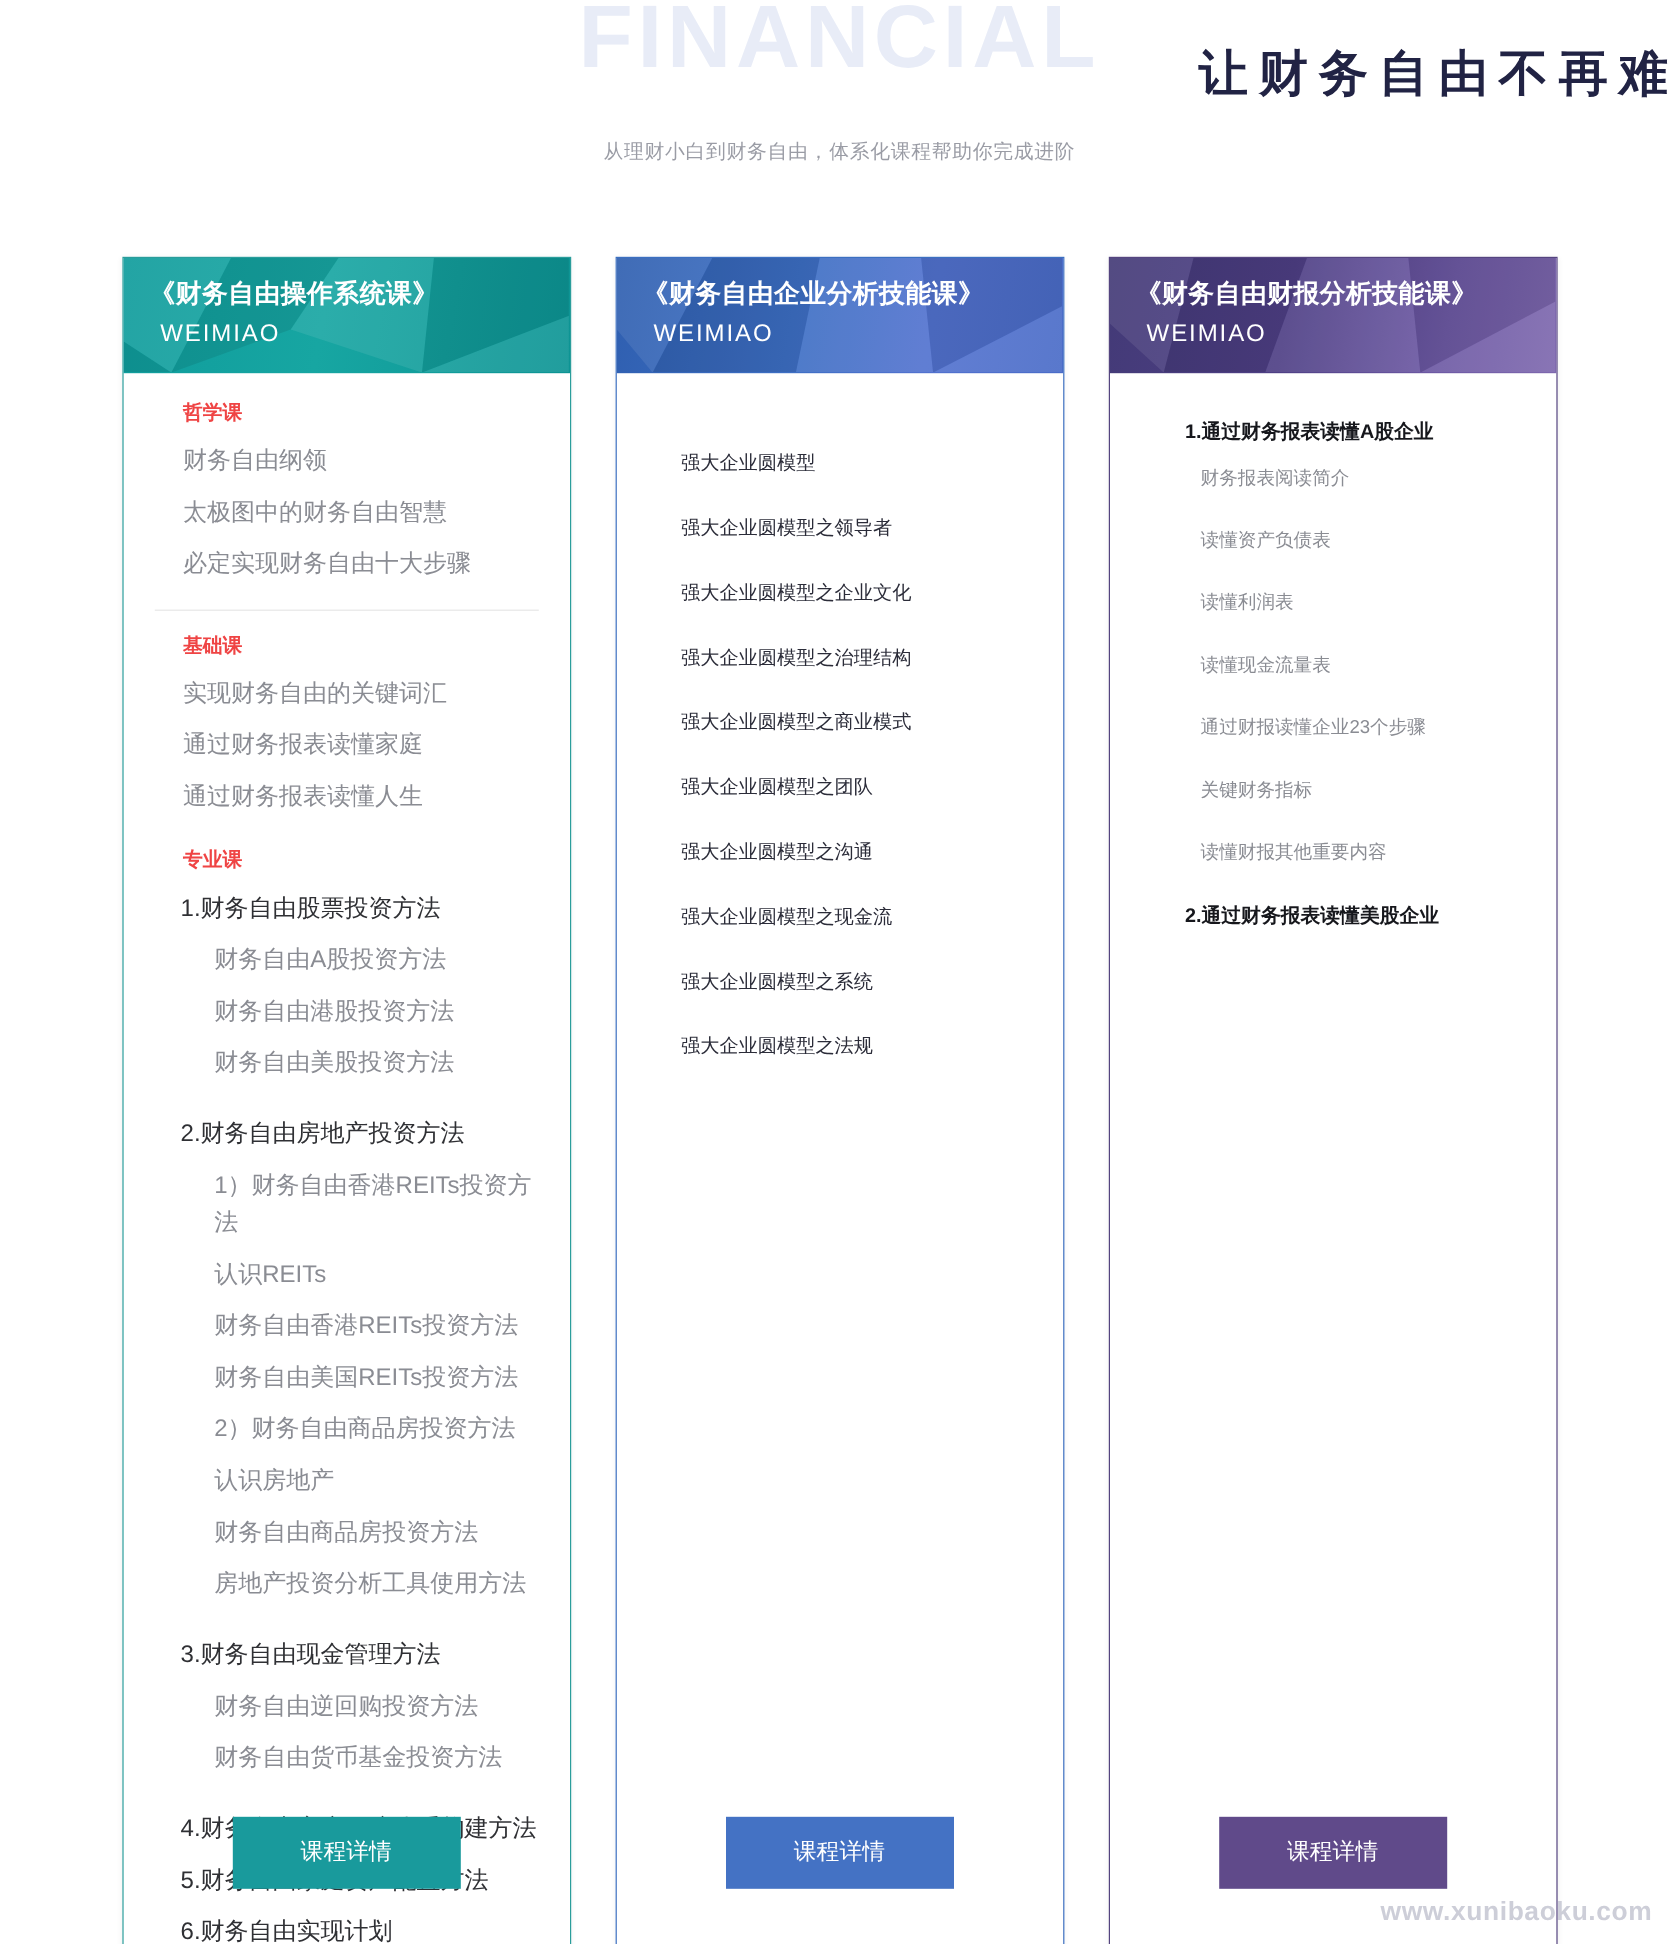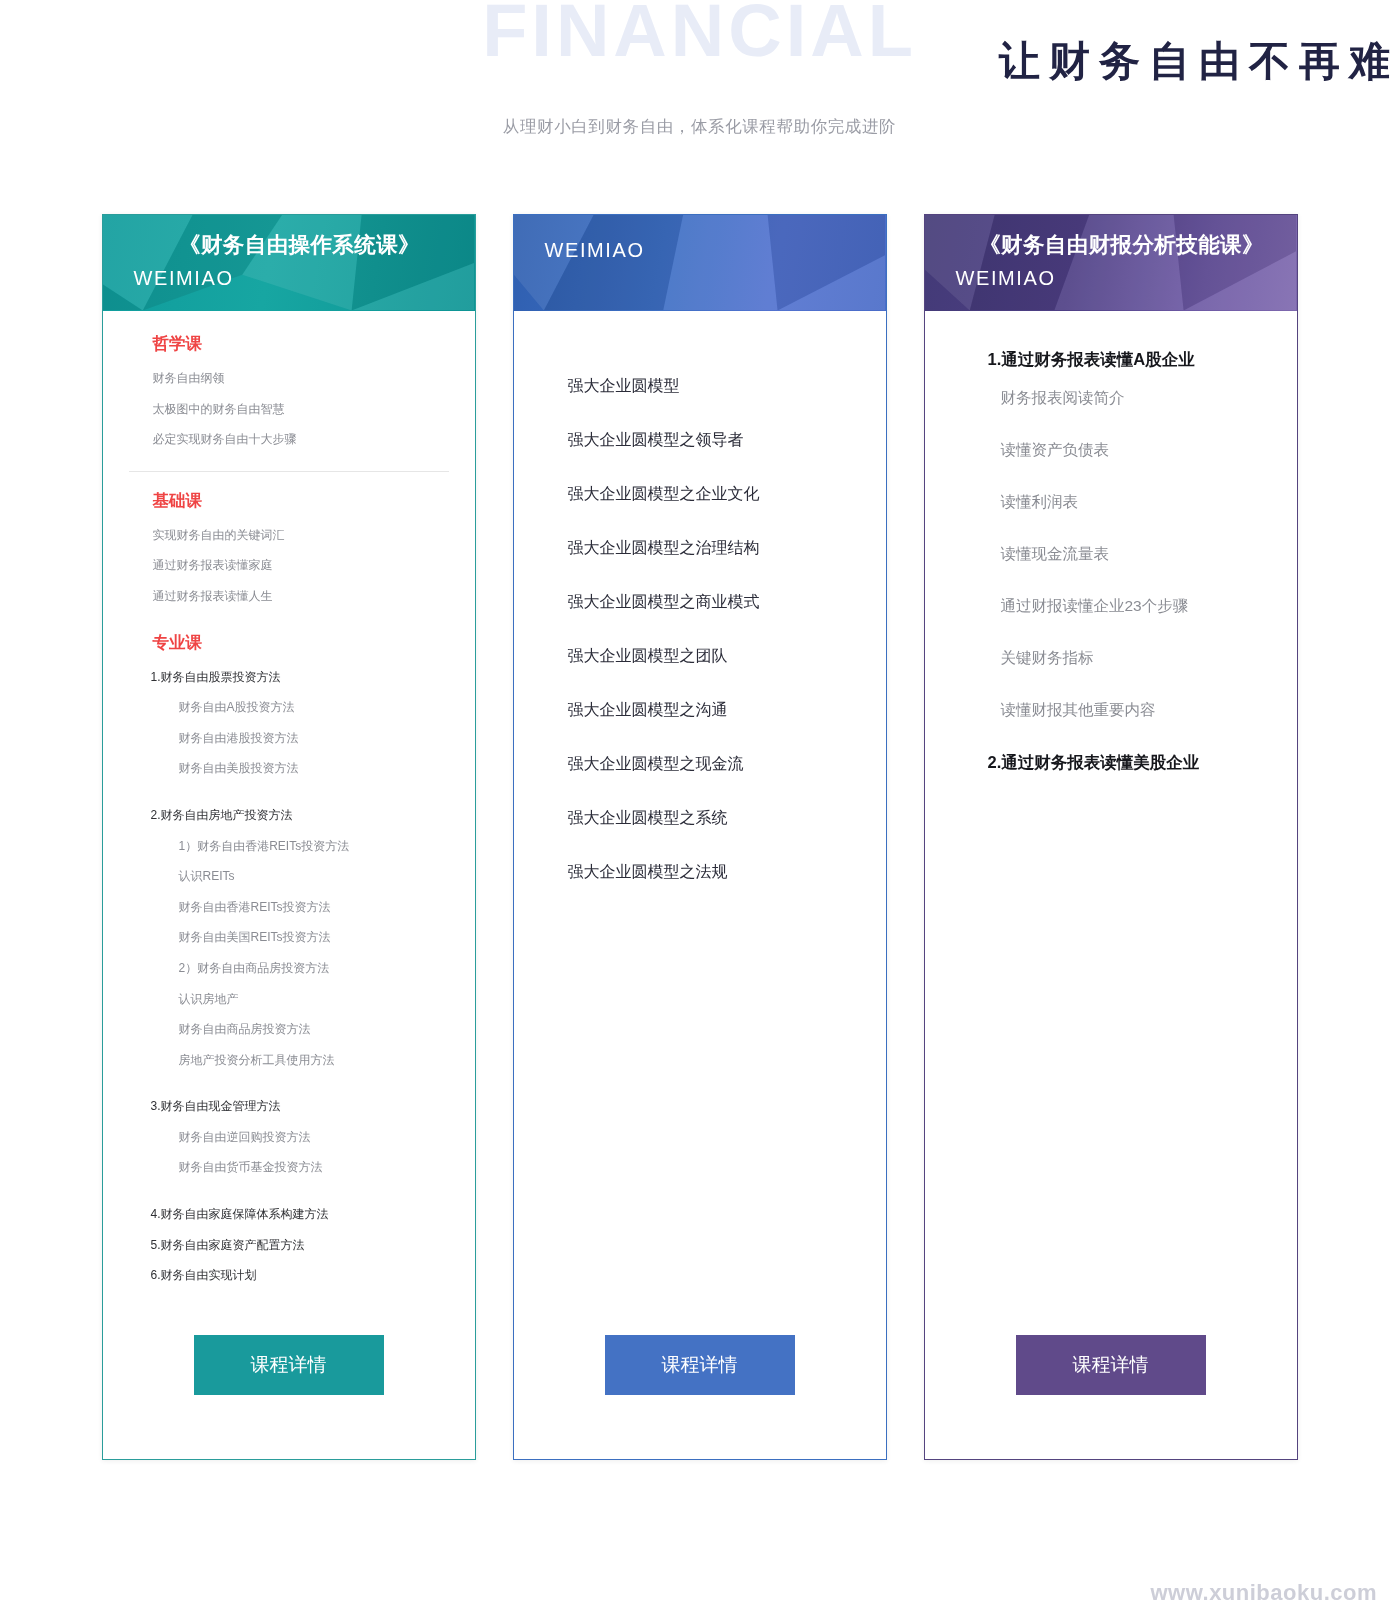--- a/index.html
+++ b/index.html
@@ -68,21 +68,20 @@
 
   
   .facets{position:absolute;inset:0;pointer-events:none;}
   .facets polygon{opacity:.085;}
 
   .card-title{
     position:relative;
     font-size:21.5px; font-weight:bold; color:#ffffff;
     letter-spacing:.4px;
     line-height:1.3;
-    text-align:center;
   }
   .card-brand{
     position:relative;
     margin-top:7px; margin-left:9px;
     font-size:20px; color:#ffffff; letter-spacing:1.6px;
   }
 
   .card-body{
     padding:22px 26px 0 26px;
     min-height:1128px;
@@ -92,21 +91,21 @@
   .card-body.pad2{padding-top:45px;margin-top:20px;}
   .card-body.pad3{padding-top:38px;}
 
   .sec-title{
     font-size:16.5px; font-weight:bold; color:#ef4444;
     margin:0 0 14px 24px;
   }
   .sec-title.t2{margin-top:26px;}
 
   .item{
-    font-size:12px; color:#8a8c93;
+    font-size:20px; color:#8a8c93;
     margin:0 0 12px 24px;
     line-height:1.55;
   }
   .item.num{color:#2f3034; margin-left:22px;}
   .item.sub{margin-left:50px;}
   .divider{
     height:1px;background:#e6e6e6;
     margin:22px 0 18px 0;
   }
   .gap{height:16px;}
@@ -221,20 +220,21 @@
 
   <div class="card c2">
     <div class="card-head">
       <svg class="facets" viewBox="0 0 374 96" preserveAspectRatio="none">
         <polygon points="0,0 80,0 30,96 0,60" fill="#ffffff"></polygon>
         <polygon points="80,0 170,0 150,96 30,96" fill="#000000"></polygon>
         <polygon points="170,0 255,0 265,96 150,96" fill="#ffffff"></polygon>
         <polygon points="255,0 374,0 374,40 265,96" fill="#000000"></polygon>
         <polygon points="374,40 374,96 265,96" fill="#ffffff"></polygon>
       </svg>
+      <div class="card-title">《财务自由企业分析技能课》</div>
       <div class="card-brand">WEIMIAO</div>
     </div>
     <div class="card-body pad2">
       <div class="item2">强大企业圆模型</div>
       <div class="item2">强大企业圆模型之领导者</div>
       <div class="item2">强大企业圆模型之企业文化</div>
       <div class="item2">强大企业圆模型之治理结构</div>
       <div class="item2">强大企业圆模型之商业模式</div>
       <div class="item2">强大企业圆模型之团队</div>
       <div class="item2">强大企业圆模型之沟通</div>

